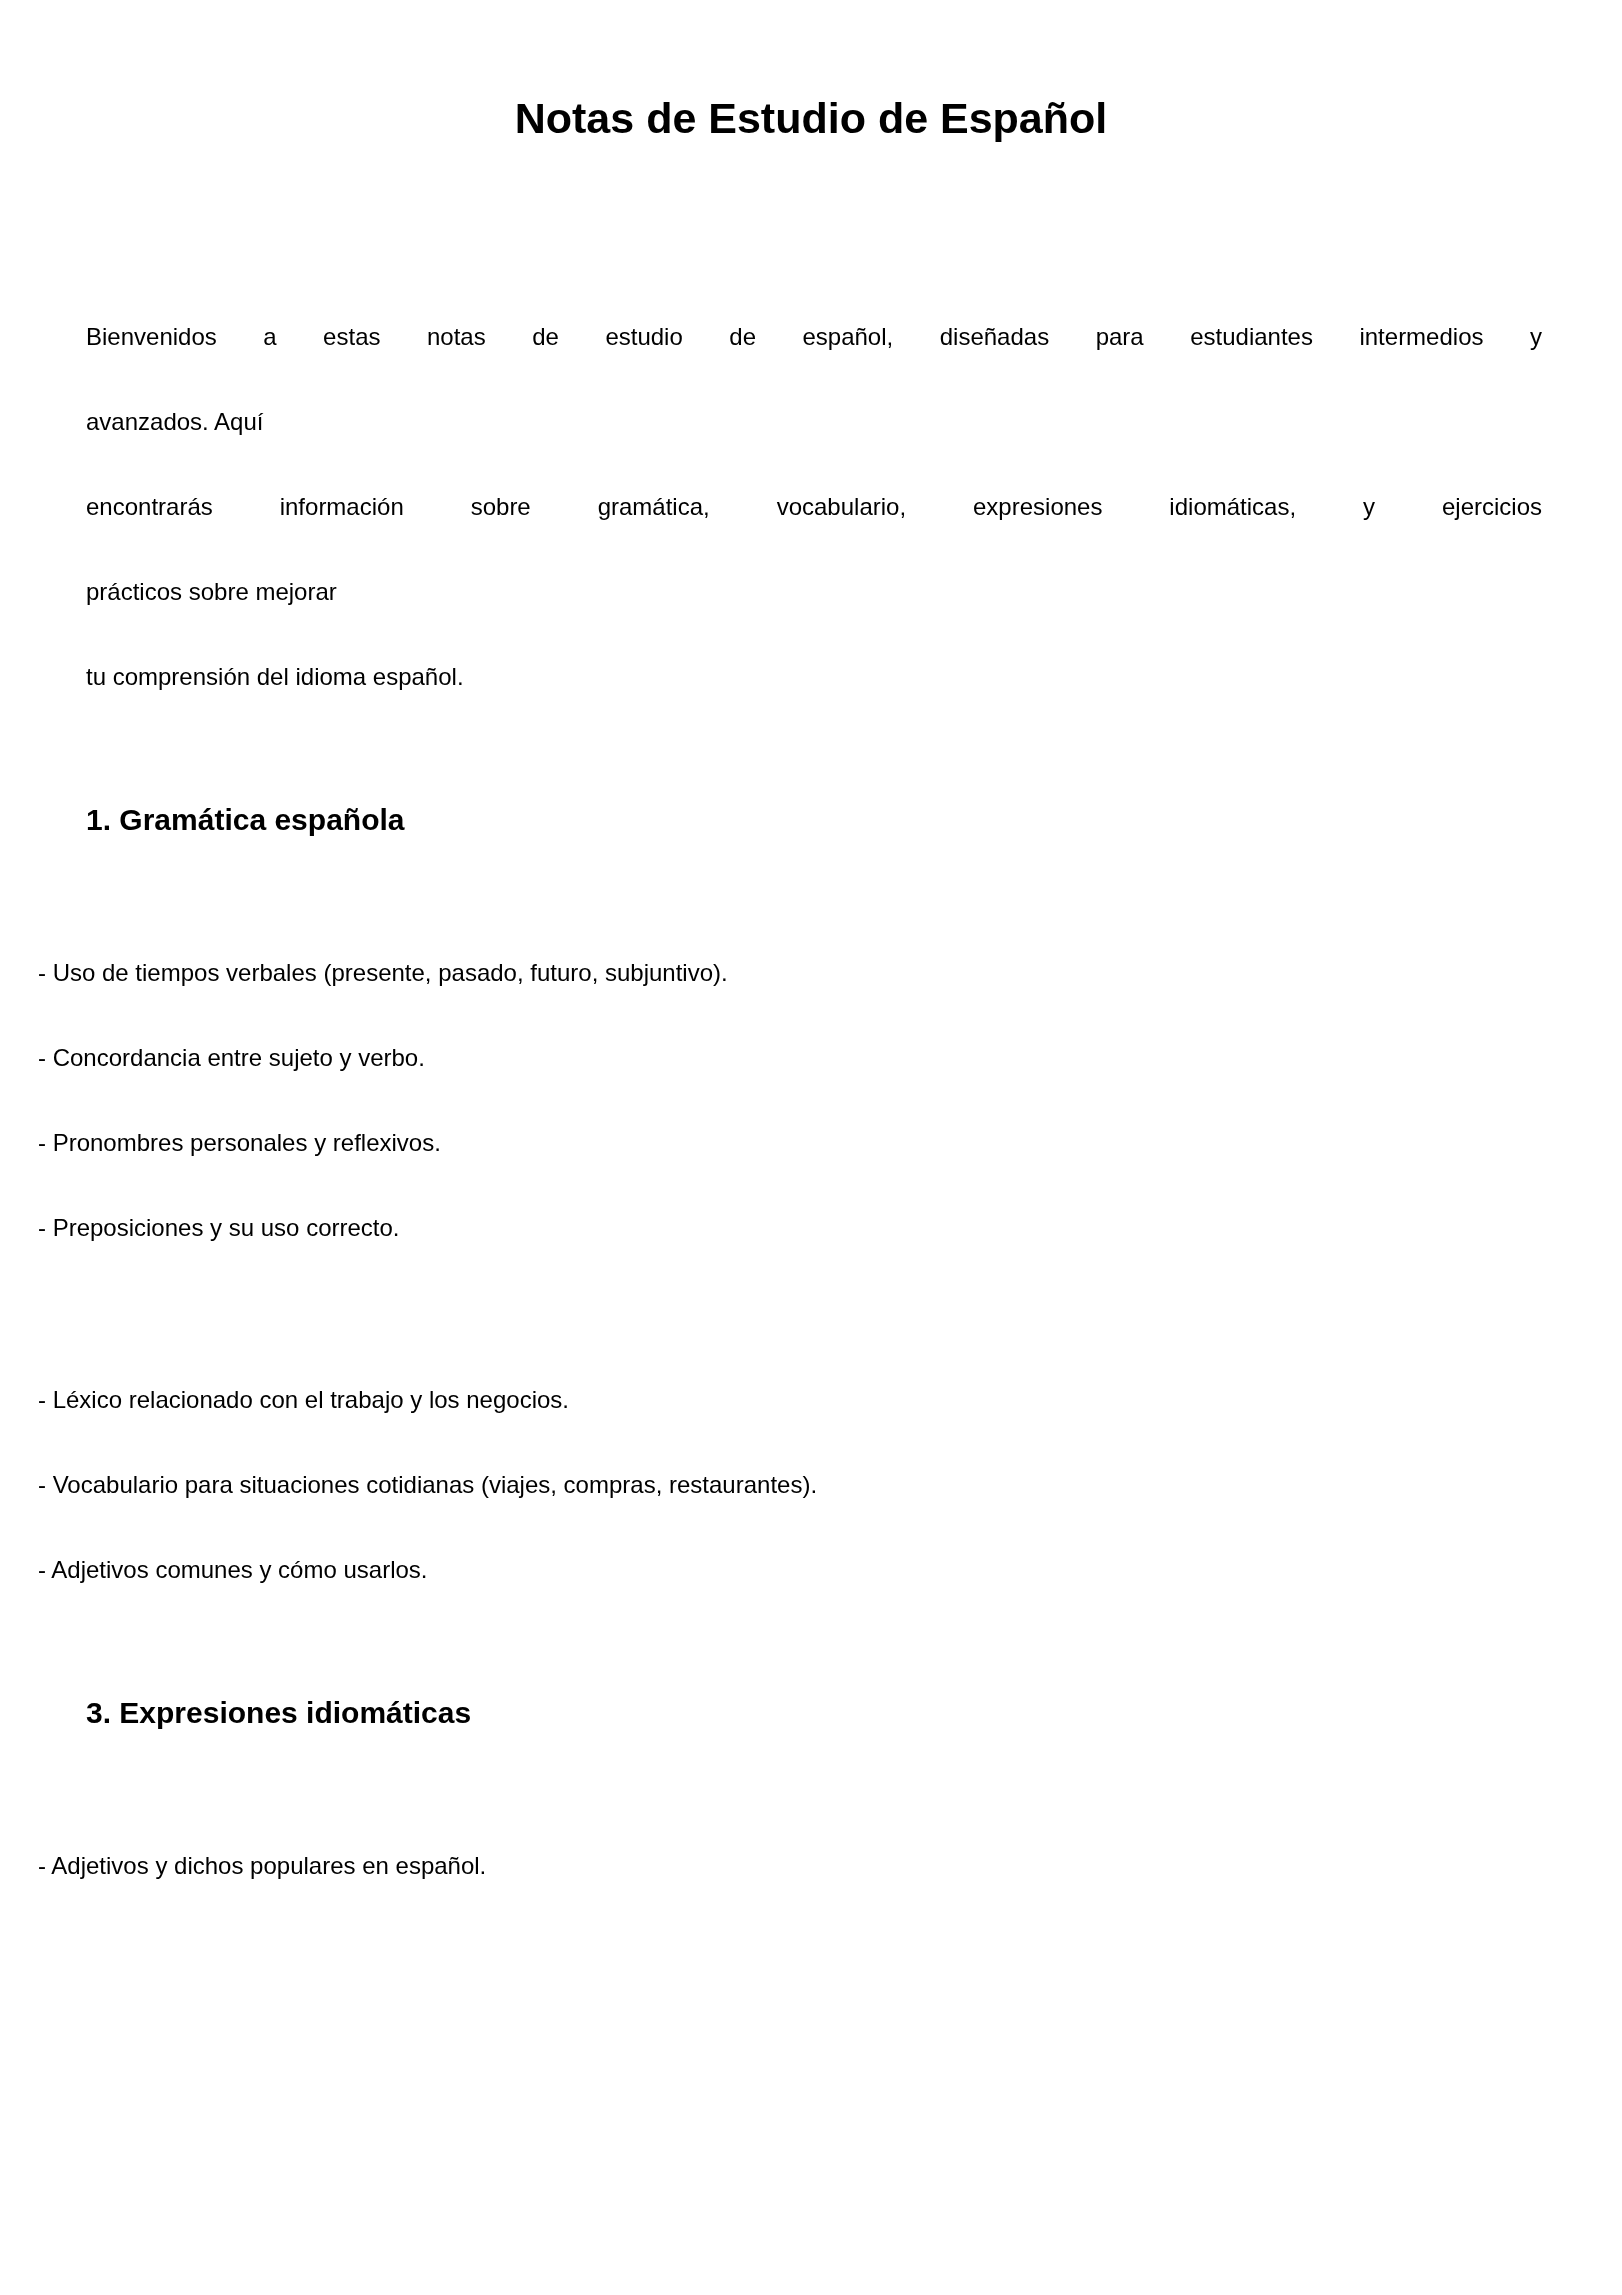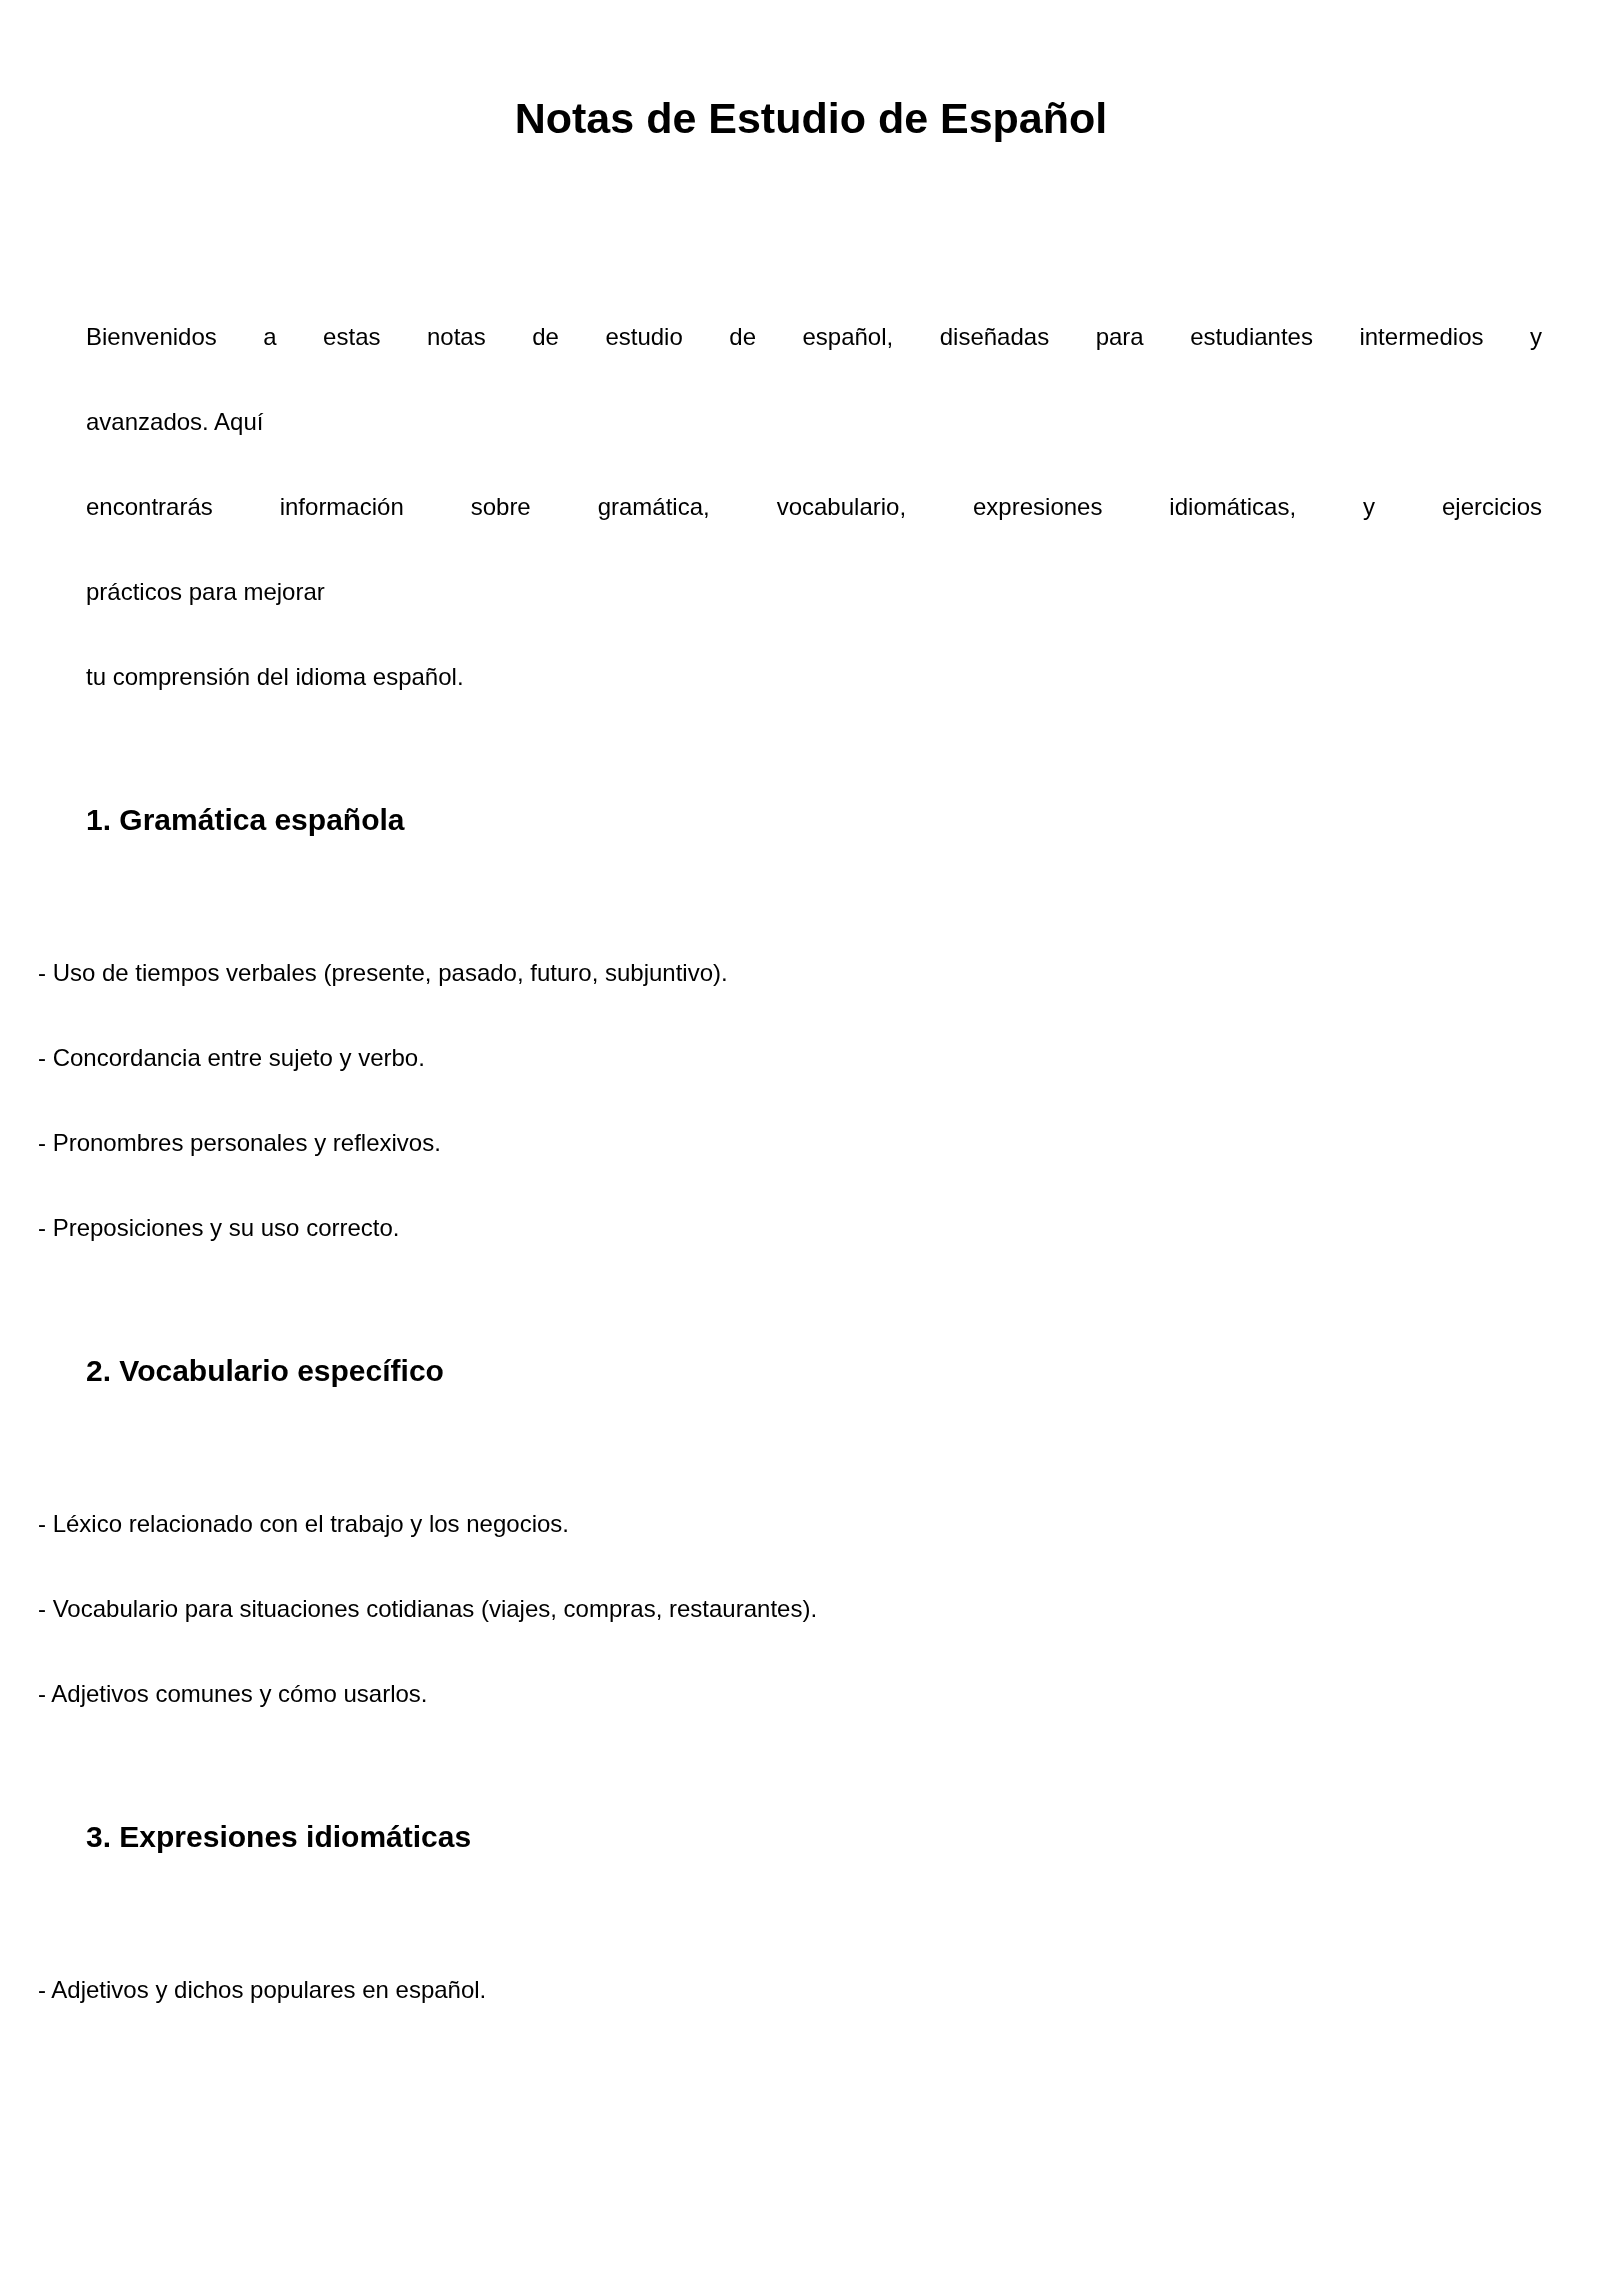--- a/index.html
+++ b/index.html
@@ -45,36 +45,35 @@
 </head>
 <body>
 
 <div class="page">
   <h1 class="doc-title">Notas de Estudio de Español</h1>
 
   <div class="intro">
       <div class="body-line justified">Bienvenidos a estas notas de estudio de español, diseñadas para estudiantes intermedios y</div>
       <div class="body-line">avanzados. Aquí</div>
       <div class="body-line justified">encontrarás información sobre gramática, vocabulario, expresiones idiomáticas, y ejercicios</div>
-      <div class="body-line">prácticos para mejorar</div>
+      <div class="body-line">prácticos sobre mejorar</div>
       <div class="body-line">tu comprensión del idioma español.</div>
     </div>
 
   <div>
       <section>
         <h2 class="section-heading">1. Gramática española</h2>
         <div class="bullet-list">
           <div class="body-line">- Uso de tiempos verbales (presente, pasado, futuro, subjuntivo).</div>
           <div class="body-line">- Concordancia entre sujeto y verbo.</div>
           <div class="body-line">- Pronombres personales y reflexivos.</div>
           <div class="body-line">- Preposiciones y su uso correcto.</div>
         </div>
       </section>
       <section>
-        <h2 class="section-heading">2. Vocabulario específico</h2>
         <div class="bullet-list">
           <div class="body-line">- Léxico relacionado con el trabajo y los negocios.</div>
           <div class="body-line">- Vocabulario para situaciones cotidianas (viajes, compras, restaurantes).</div>
           <div class="body-line">- Adjetivos comunes y cómo usarlos.</div>
         </div>
       </section>
       <section>
         <h2 class="section-heading">3. Expresiones idiomáticas</h2>
         <div class="bullet-list">
           <div class="body-line">- Adjetivos y dichos populares en español.</div>

